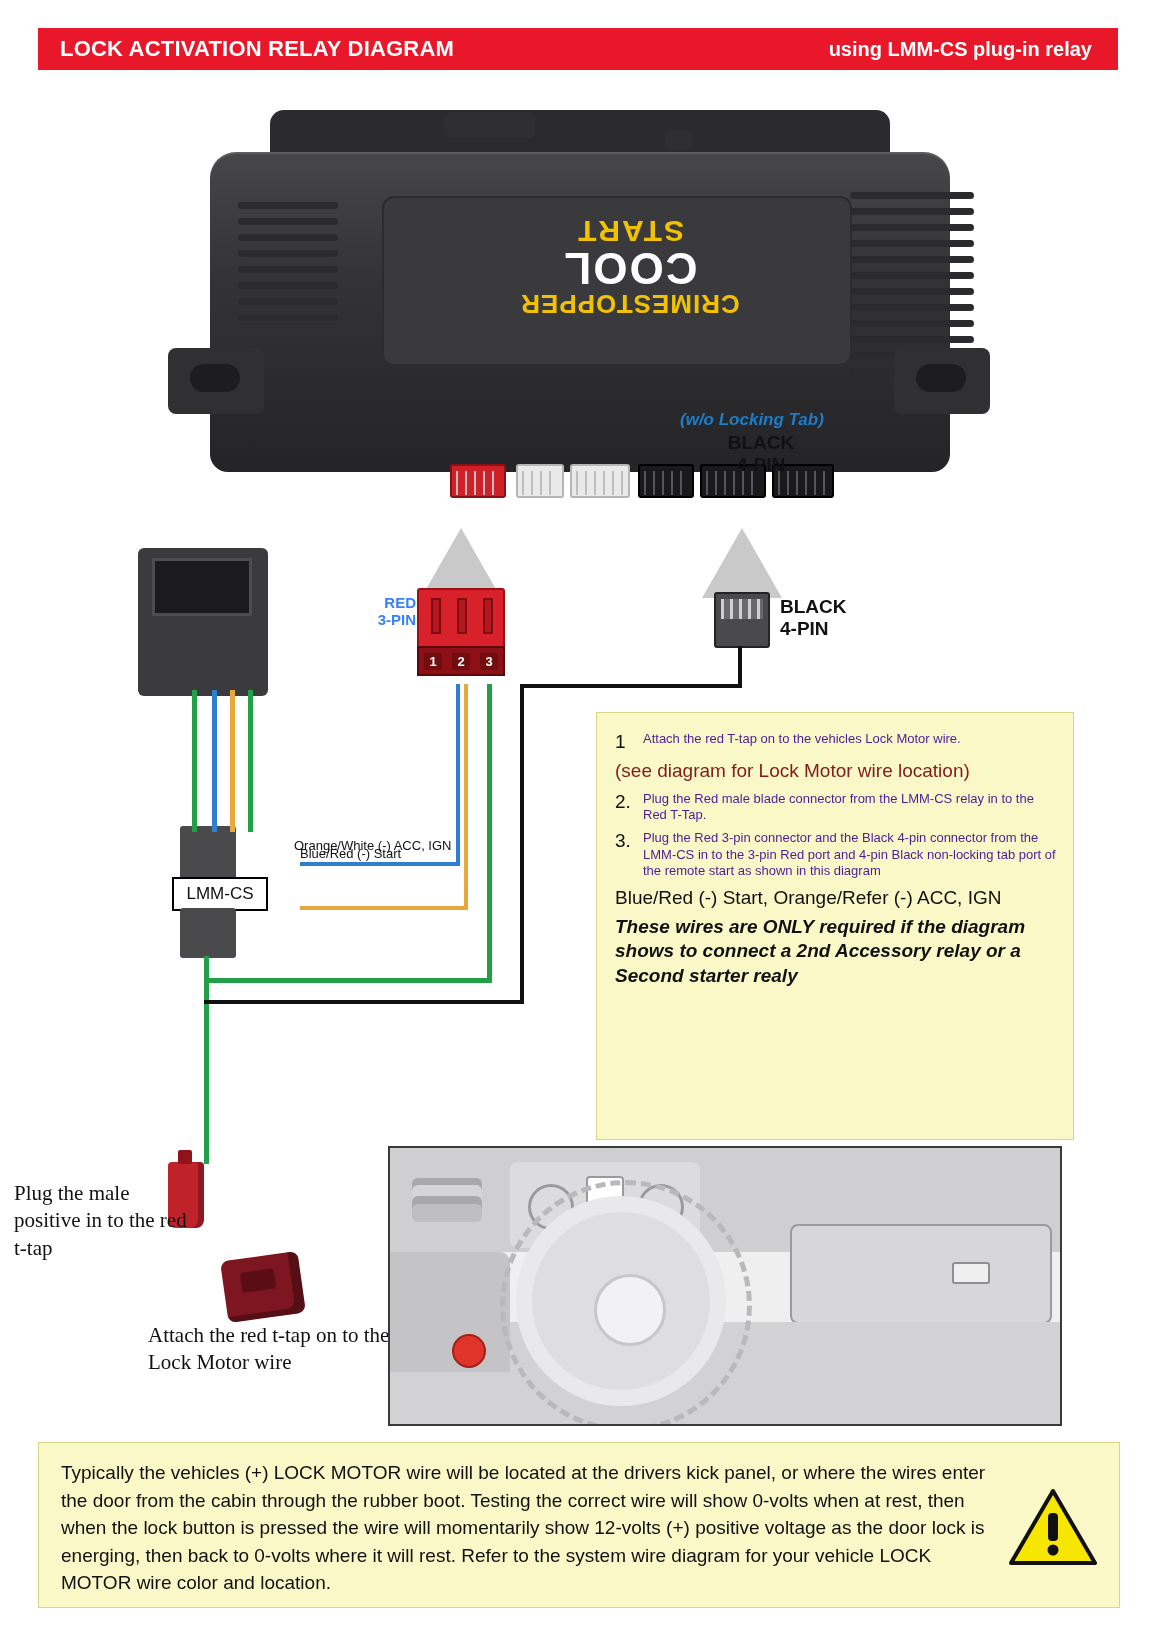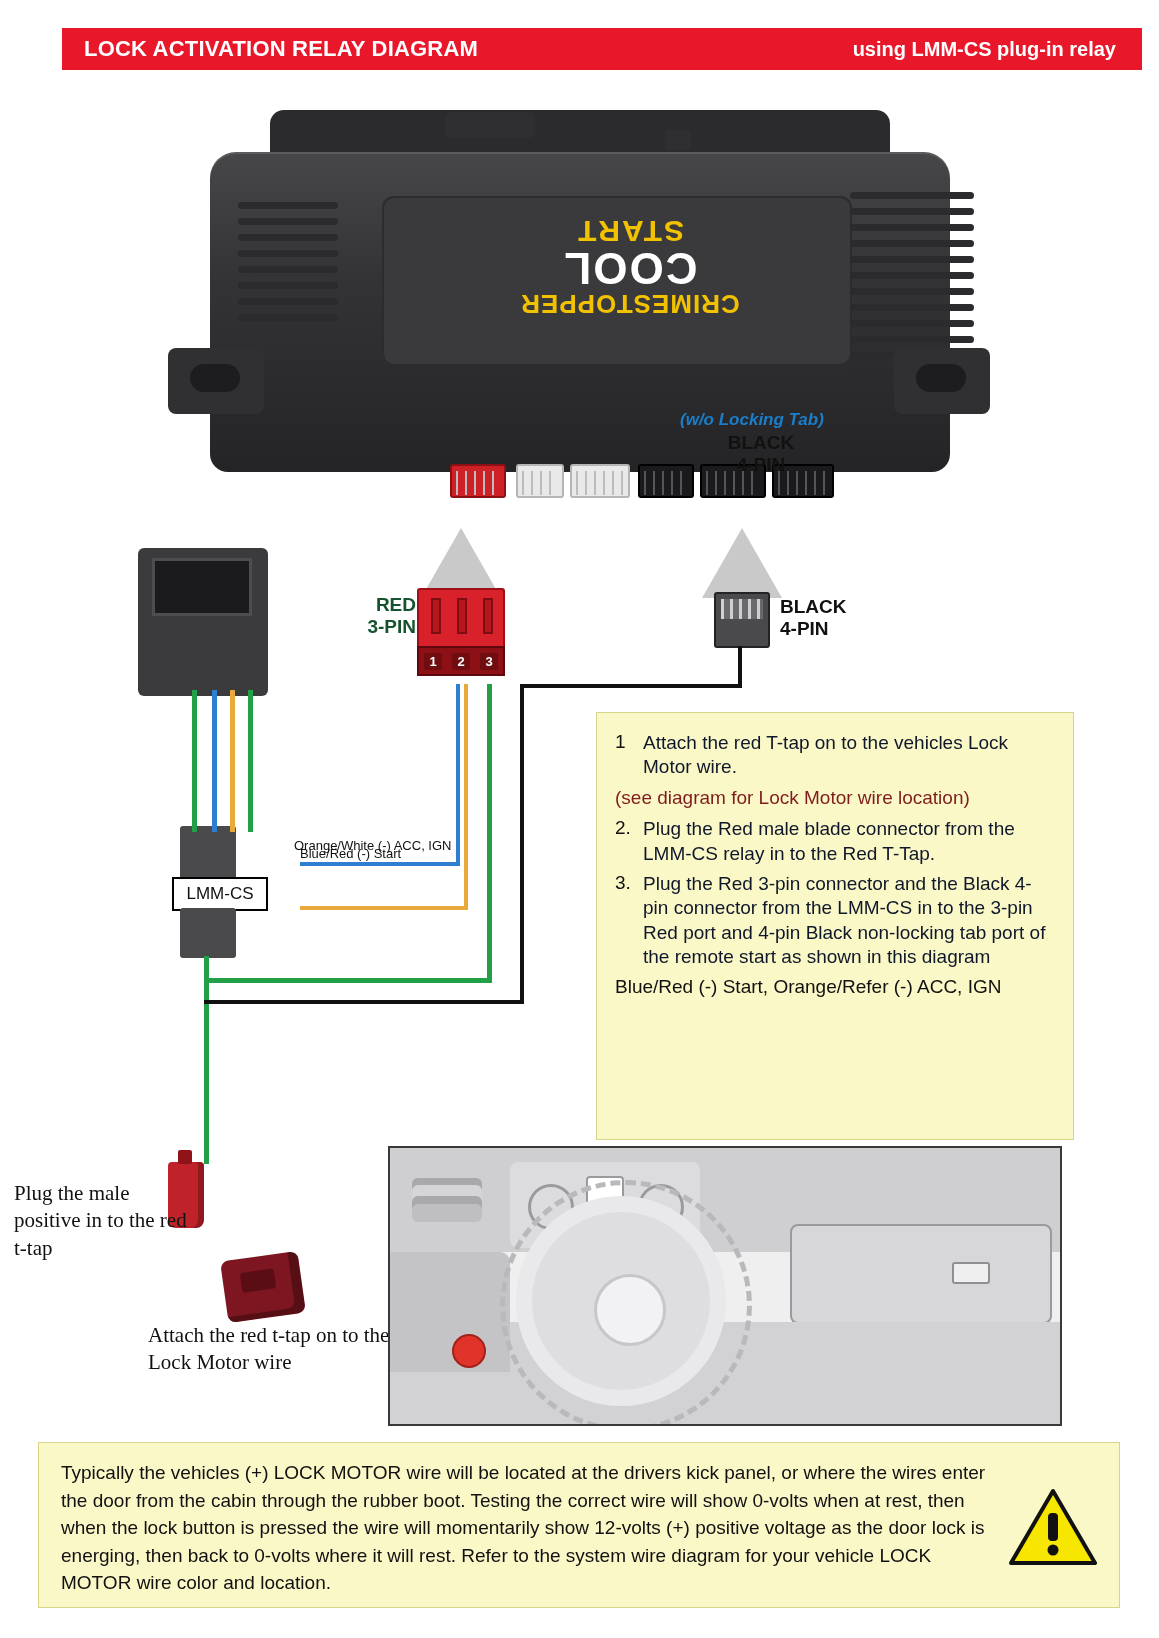--- a/index.html
+++ b/index.html
@@ -10,21 +10,21 @@
     position:relative;
     overflow:hidden;
   }
   .page{position:relative;width:1159px;height:1638px;}
 
   
   .titlebar{
     position:absolute;left:38px;top:28px;width:1080px;height:42px;
     background:#e8172a;
     display:flex;align-items:center;justify-content:space-between;
-    box-sizing:border-box;padding:0 26px 0 22px;margin-left:24px;
+    box-sizing:border-box;padding:0 26px 0 22px;
   }
   .titlebar .t1{color:#ffffff;font-weight:bold;font-size:22px;letter-spacing:.2px;}
   .titlebar .t2{color:#ffffff;font-weight:bold;font-size:20px;}
 
   
   .module{position:absolute;left:150px;top:92px;width:840px;height:430px;}
   .mod-top{
     position:absolute;left:120px;top:18px;width:620px;height:90px;
     background:#2b2b2d;border-radius:14px 14px 0 0;
   }
@@ -80,21 +80,21 @@
     border-left:40px solid transparent;border-right:40px solid transparent;
     border-bottom:70px solid #c9c9c9;
   }
 
   
   .red3{position:absolute;left:417px;top:588px;width:88px;height:92px;}
   .red3 .shell{position:absolute;left:0;top:0;width:88px;height:62px;background:#d8212a;border:2px solid #9c1016;box-sizing:border-box;border-radius:3px;}
   .red3 .blade{position:absolute;top:8px;width:10px;height:36px;background:#b5171d;border:2px solid #7d0d12;box-sizing:border-box;}
   .red3 .pins{position:absolute;left:0;top:58px;width:88px;height:30px;background:#8d1016;border:2px solid #5c080c;box-sizing:border-box;display:flex;align-items:center;justify-content:space-around;}
   .red3 .pins span{color:#fff;font-size:13px;font-weight:bold;background:#6f0d11;padding:1px 5px;border-radius:2px;}
-  .lbl-red3{position:absolute;left:336px;top:594px;width:80px;text-align:right;font-weight:bold;font-size:19px;color:#14532d;line-height:1.15;}
+  .lbl-red3{position:absolute;left:336px;top:594px;width:80px;text-align:right;font-weight:bold;font-size:15px;color:#3b82f6;line-height:1.15;}
 
   .blk4{position:absolute;left:714px;top:592px;width:56px;height:56px;background:#4a4a4c;border:2px solid #232325;box-sizing:border-box;border-radius:3px;}
   .blk4 .grid{position:absolute;left:5px;top:5px;right:5px;height:20px;background:repeating-linear-gradient(90deg,#cfcfcf 0 3px,#6a6a6c 3px 9px);}
   .lbl-blk4{position:absolute;left:780px;top:596px;font-weight:bold;font-size:19px;color:#111;line-height:1.15;}
 
   
   .harness-plug{position:absolute;left:138px;top:548px;width:130px;height:148px;background:#3b3b3d;border-radius:6px;}
   .harness-plug .slot{position:absolute;left:14px;top:10px;width:100px;height:58px;background:#1b1b1d;border:3px solid #4d4d4f;box-sizing:border-box;}
   .lmm-box{position:absolute;left:172px;top:877px;width:96px;height:34px;border:2px solid #000;background:#fff;
     display:flex;align-items:center;justify-content:center;font-size:17px;color:#111;box-sizing:border-box;}
@@ -119,21 +119,21 @@
   .cap-mid{position:absolute;left:148px;top:1322px;width:260px;font-family:"Liberation Serif",serif;font-size:21px;color:#111;line-height:1.3;}
 
   
   .instr{
     position:absolute;left:596px;top:712px;width:478px;height:428px;
     background:#fbf8c8;border:1px solid #d8d48a;box-sizing:border-box;padding:18px 16px 10px 18px;
   }
   .instr ol{margin:0;padding:0;list-style:none;}
   .instr li{display:flex;margin-bottom:6px;}
   .instr .num{width:28px;flex:0 0 28px;font-size:19px;color:#111;}
-  .instr .txt{font-size:19px;color:#0f172a;line-height:1.28;}
+  .instr .txt{font-size:13px;color:#4c1d95;line-height:1.28;}
   .instr .red-note{color:#7f1d1d;font-size:19px;margin:2px 0 8px 0;line-height:1.25;}
   .instr .plain{font-size:19px;color:#111;margin-top:6px;line-height:1.3;}
   .instr .ital{font-size:19px;color:#111;font-style:italic;font-weight:bold;margin-top:4px;line-height:1.3;}
 
   
   .dash{position:absolute;left:388px;top:1146px;width:674px;height:280px;background:#efefef;border:2px solid #3a3a3a;box-sizing:border-box;overflow:hidden;}
   .dash .upper{position:absolute;left:0;top:0;width:100%;height:104px;background:#cfcfd1;}
   .dash .vent{position:absolute;left:22px;top:30px;width:70px;height:44px;background:#bfbfc2;border-radius:6px;
     box-shadow:inset 0 7px 0 #a9a9ad, inset 0 18px 0 #d5d5d8, inset 0 26px 0 #a9a9ad;}
   .dash .cluster{position:absolute;left:120px;top:14px;width:190px;height:86px;background:#dcdcde;border-radius:8px;}
@@ -319,20 +319,21 @@
       <li>
         <span class="num">2.</span>
         <span class="txt">Plug the Red male blade connector from the LMM-CS relay in to the Red T-Tap.</span>
       </li>
       <li>
         <span class="num">3.</span>
         <span class="txt">Plug the Red 3-pin connector and the Black 4-pin connector from the LMM-CS in to the 3-pin Red port and 4-pin Black non-locking tab port of the remote start as shown in this diagram</span>
       </li>
     </ol>
     <div class="plain">Blue/Red (-) Start, Orange/Refer (-) ACC, IGN</div>
+    <div class="ital">These wires are ONLY required if the diagram shows to connect a 2nd Accessory relay or a Second starter realy</div>
   </div>
 
   <div class="dash">
     <div class="upper"></div>
     <div class="vent"></div>
     <div class="cluster">
       <div class="dial d1"></div>
       <div class="screen"></div>
       <div class="dial d2"></div>
     </div>

